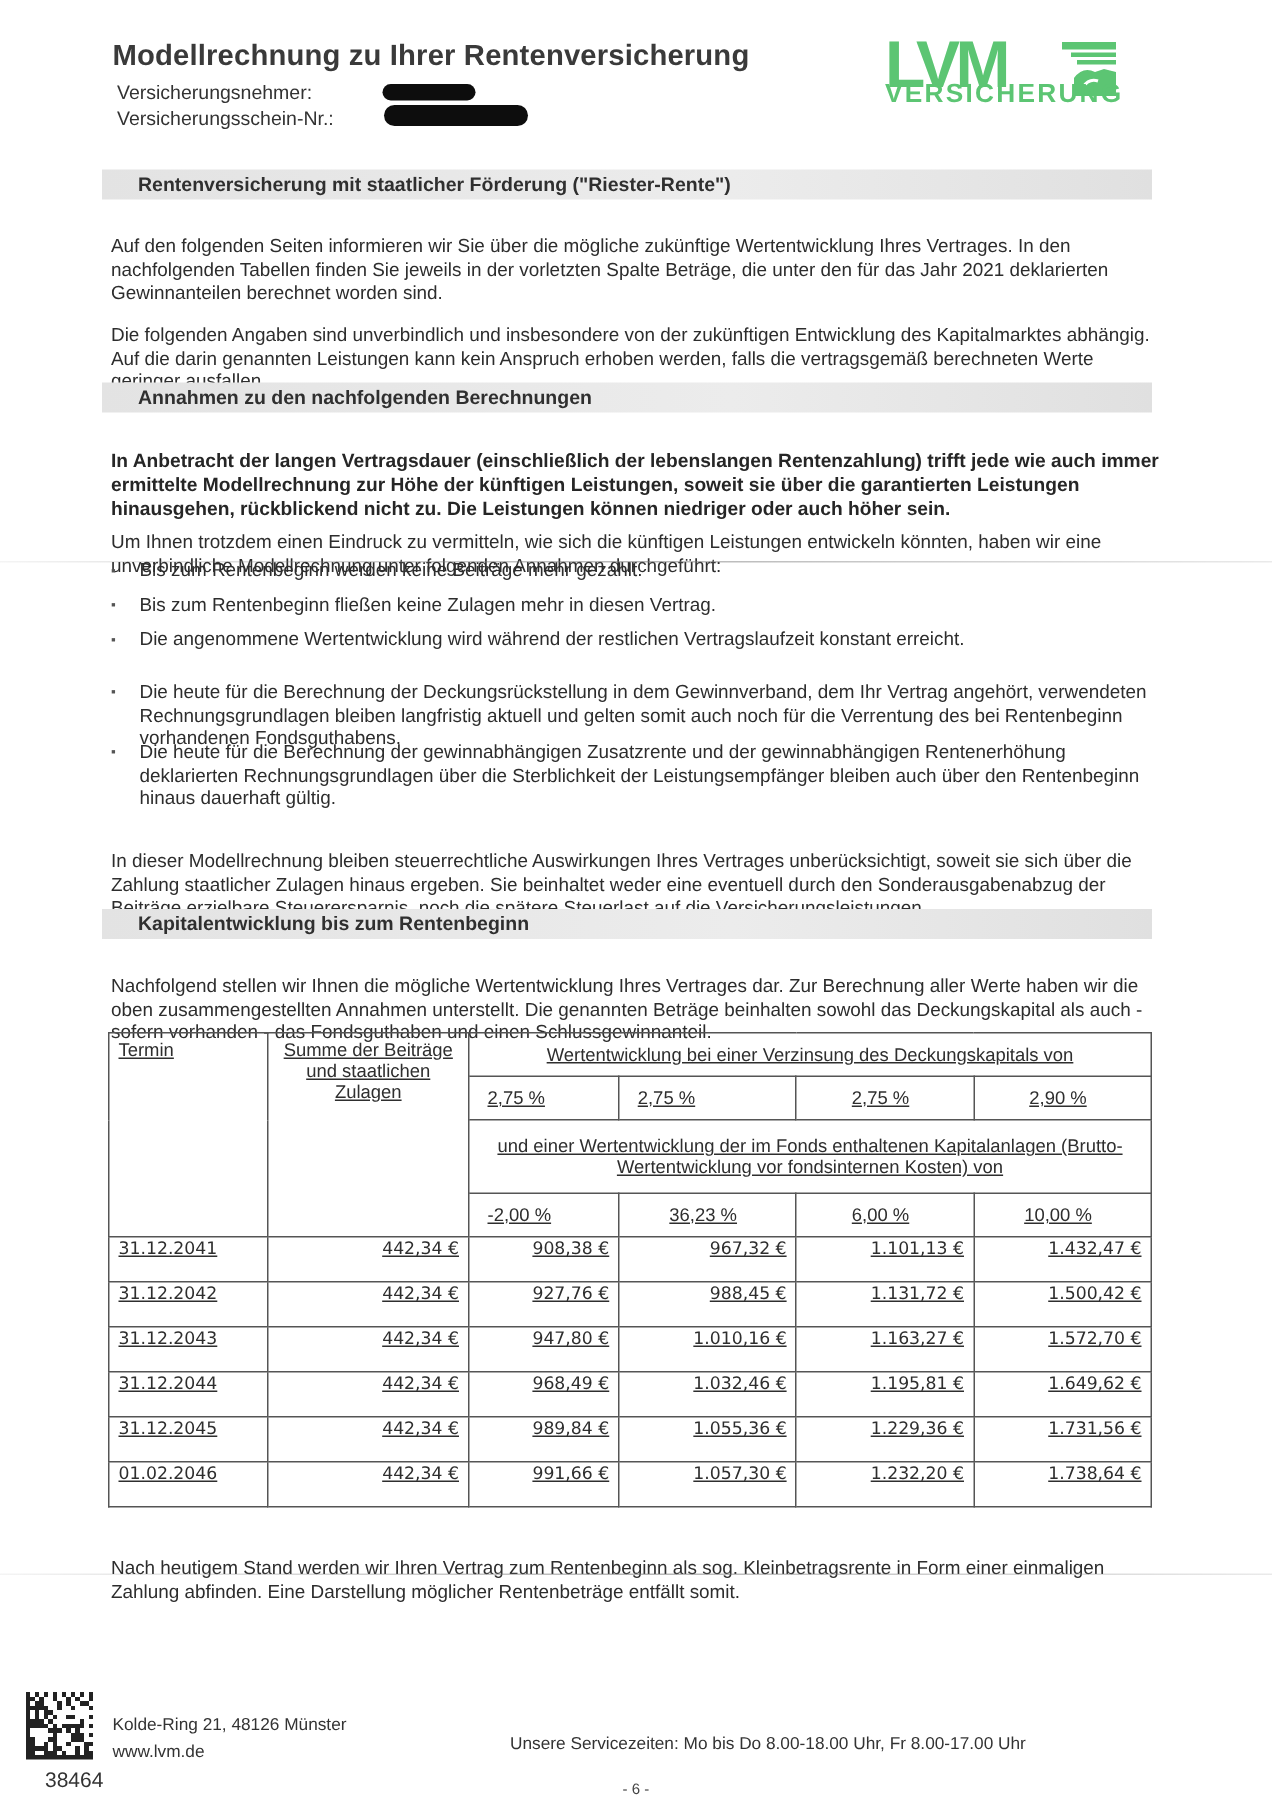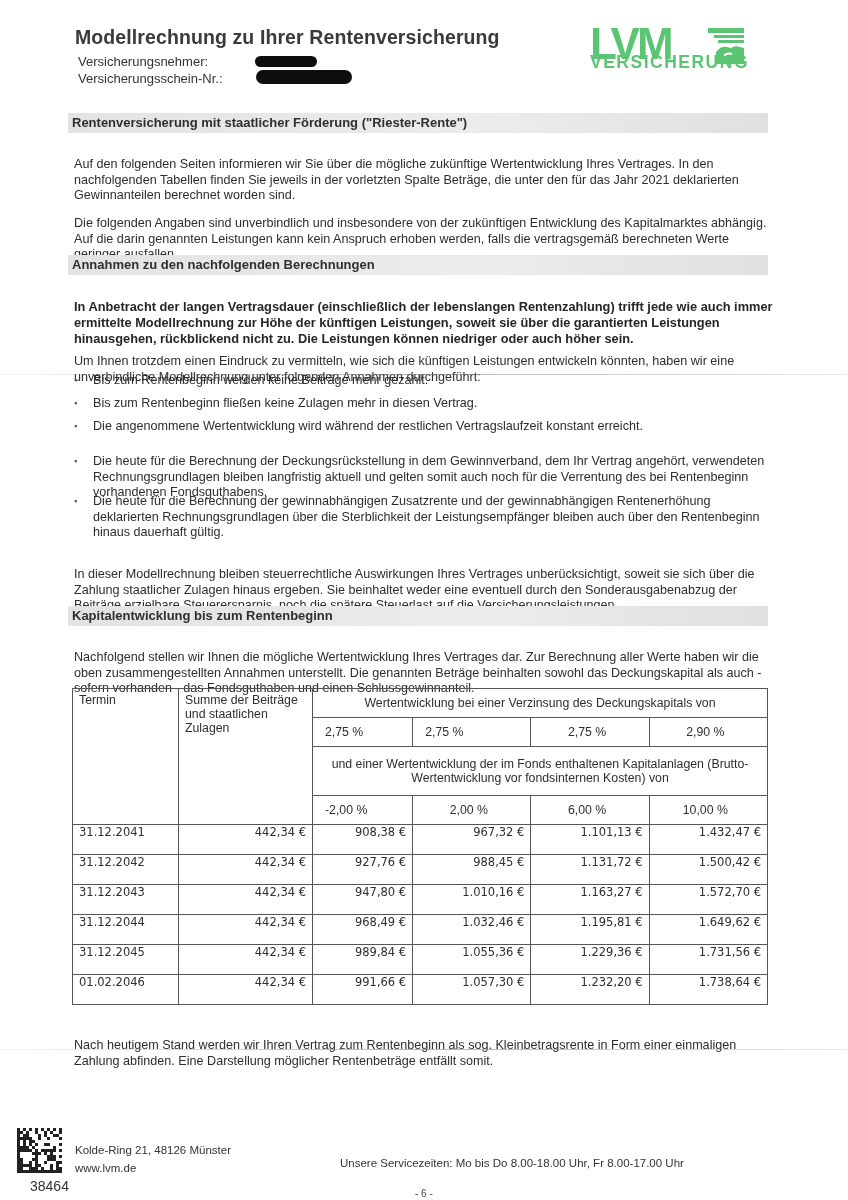--- a/index.html
+++ b/index.html
@@ -12,35 +12,35 @@
     .meta-label { left: 78px; font-size: 13px; color: #333; }
     .redact { background: #0d0d0d; border-radius: 10px; }
 
     .logo { left: 588px; top: 24px; width: 185px; height: 66px; }
     .logo .lvm { position: absolute; left: 2px; top: -2px; font-size: 44px; font-weight: bold; color: #5cc573; letter-spacing: -3px; font-family: "Liberation Sans", sans-serif; line-height: 44px; }
     .logo .flag { position: absolute; left: 120px; top: 4px; width: 36px; height: 36px; }
     .logo .vers { position: absolute; left: 2px; top: 28px; font-size: 17.5px; color: #5cc573; letter-spacing: 1.5px; font-weight: bold; }
 
     .section-bar {
       left: 68px; width: 700px; height: 20px; background: linear-gradient(90deg, #e3e3e3, #ececec 60%, #e0e0e0);
-      font-size: 13px; font-weight: bold; color: #2f2f2f; line-height: 20px; padding-left: 4px; box-sizing: border-box;
+      font-size: 13px; font-weight: bold; color: #2f2f2f; line-height: 20px; padding-left: 24px; box-sizing: border-box;
     }
     .para { left: 74px; width: 700px; font-size: 12.6px; line-height: 15.5px; color: #2d2d2d; margin-top: 20px; }
     .bold-para { font-weight: bold; font-size: 12.8px; line-height: 16px; color: #262626; }
     .bullet { left: 74px; width: 700px; font-size: 12.6px; line-height: 15.5px; color: #2d2d2d; padding-left: 19px; box-sizing: border-box; }
     .bullet::before { content: "\25AA"; position: absolute; left: 0; top: 0; font-size: 9px; color: #555; }
     .scan-line { height: 1px; background: linear-gradient(90deg, rgba(150,150,150,0.1), rgba(120,120,120,0.55), rgba(150,150,150,0.2)); }
 
     table.kt {
       position: absolute; left: 72px; top: 688px; width: 696px; border-collapse: collapse;
-      font-size: 12.3px; color: #2e2e2e;
+      font-size: 12.3px; color: #2e2e2e; text-decoration: underline;
     }
     table.kt td { border: 1.3px solid #555; padding: 0 6px; vertical-align: top; }
     .h-termin { width: 93px; padding-top: 4px !important; }
-    .h-summe { width: 121px; padding-top: 4px !important; line-height: 14px; }
+    .h-summe { width: 121px; text-align: center; padding-top: 4px !important; line-height: 14px; }
     .h-wert { text-align: center; height: 28px; vertical-align: middle !important; }
     .h-rate { height: 28px; vertical-align: middle !important; padding-left: 12px !important; }
     .h-rate.c { text-align: center; padding-left: 0 !important; }
     .h-fonds { text-align: center; height: 48px; vertical-align: middle !important; line-height: 14px; }
     .data-row td { height: 29px; vertical-align: middle; }
     .num { text-align: right; font-family: "DejaVu Sans", sans-serif; font-size: 11.5px; }
     .date { font-family: "DejaVu Sans", sans-serif; font-size: 11.5px; }
 
     .qr { left: 17px; top: 1128px; width: 45px; height: 45px; }
     .qr-num { left: 30px; top: 1178px; font-size: 14px; color: #333; }
@@ -101,21 +101,21 @@
     <td class="h-rate">2,75 %</td>
     <td class="h-rate">2,75 %</td>
     <td class="h-rate c">2,75 %</td>
     <td class="h-rate c">2,90 %</td>
   </tr>
   <tr>
     <td class="h-fonds" colspan="4">und einer Wertentwicklung der im Fonds enthaltenen Kapitalanlagen (Brutto-Wertentwicklung vor fondsinternen Kosten) von</td>
   </tr>
   <tr>
     <td class="h-rate">-2,00 %</td>
-    <td class="h-rate c">2,00 %</td>
+    <td class="h-rate c">36,23 %</td>
     <td class="h-rate c">6,00 %</td>
     <td class="h-rate c">10,00 %</td>
   </tr>
   </tbody>
     <tbody id="table-body">
       <tr class="data-row">
         <td class="date">31.12.2041</td>
         <td class="num">442,34 €</td>
         <td class="num">908,38 €</td>
         <td class="num">967,32 €</td>

